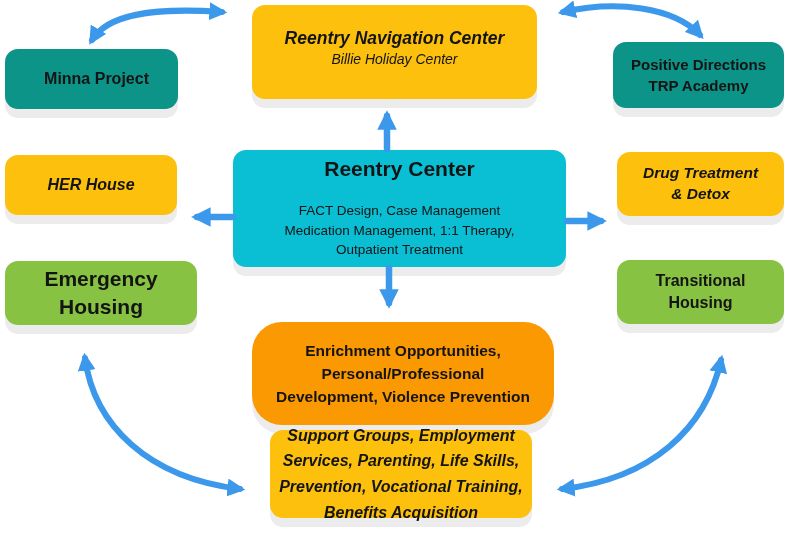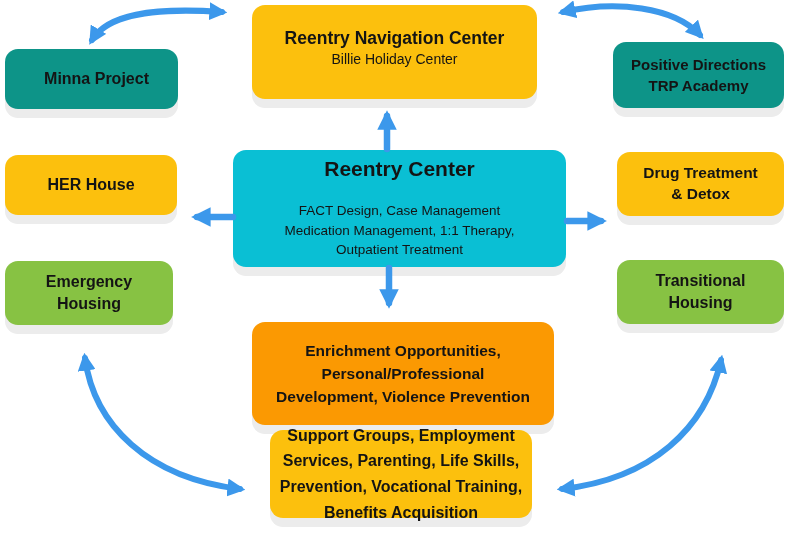--- a/index.html
+++ b/index.html
@@ -10,38 +10,38 @@
     color:var(--text,#141414);
   }
   .node{
     position:absolute;border-radius:13px;
     display:flex;flex-direction:column;align-items:center;justify-content:center;
     text-align:center;font-weight:bold;
     box-shadow:0 9px 0 0 var(--shadow,#ECECEC);
     box-sizing:border-box;z-index:1;
   }
   .teal  {background:var(--teal,#0D9488);padding-left:10px;}
-  .yellow{background:var(--yellow,#FCC00D);}
+  .yellow{background:var(--yellow,#FCC00D);font-style:italic;}
   .cyan  {background:var(--cyan,#0ABFD4);}
   .green {background:var(--green,#87C243);}
   .orange{background:var(--orange,#FB9902);}
 
   #minna       {left:5px;  top:49px;  width:173px;height:60px;font-size:16px;}
   #nav         {left:252px;top:5px;   width:285px;height:94px;padding-bottom:10px;}
   #nav .title  {font-size:17.5px;font-weight:bold;}
   #nav .subtitle{font-size:14px;font-weight:normal;margin-top:2px;}
   #positive    {left:613px;top:42px;  width:171px;height:66px;font-size:15px;line-height:1.4;padding:0 2px;}
   #her         {left:5px;  top:155px; width:172px;height:60px;font-size:16px;}
   #center      {left:233px;top:150px; width:333px;height:117px;}
   #center .title{font-size:21px;font-weight:bold;margin-bottom:20px;text-align:right;}
   #center .line{font-size:13.5px;font-weight:500;line-height:1.45;}
   #drug        {left:617px;top:152px; width:167px;height:64px;font-size:15.5px;line-height:1.35;padding:0 20px;}
-  #emergency   {left:5px;  top:261px; width:168px;height:64px;font-size:16px;line-height:1.35;padding:0 20px;}
+  #emergency   {left:5px;  top:261px; width:192px;height:64px;font-size:21px;line-height:1.35;padding:0 20px;}
   #transitional{left:617px;top:260px; width:167px;height:64px;font-size:16px;line-height:1.35;padding:0 13px;}
-  #enrichment  {left:252px;top:322px; width:302px;height:103px;}
+  #enrichment  {left:252px;top:322px; width:302px;height:103px;border-radius:30px;}
   #enrichment .line{font-size:15.5px;line-height:1.5;}
   #support     {left:270px;top:430px; width:262px;height:88px;z-index:2;}
   #support .line{font-size:16px;line-height:1.6;}
 
   #arrows{position:absolute;left:0;top:0;width:800px;height:554px;z-index:5;pointer-events:none;}
   #arrows path.shaft{fill:none;stroke:var(--arrow,#3C98EB);stroke-linecap:round;}
 </style>
 </head>
 <body>
 

